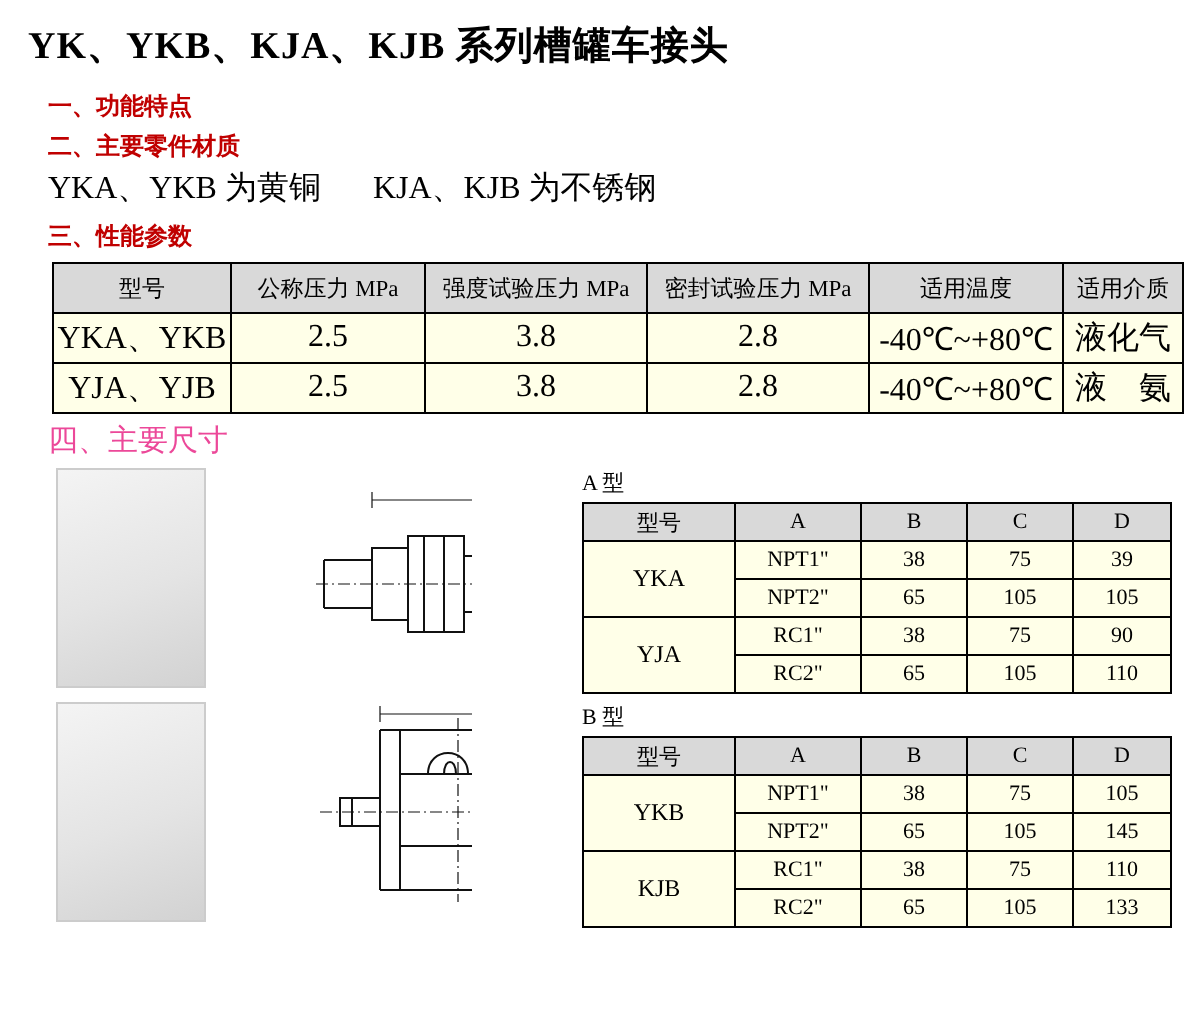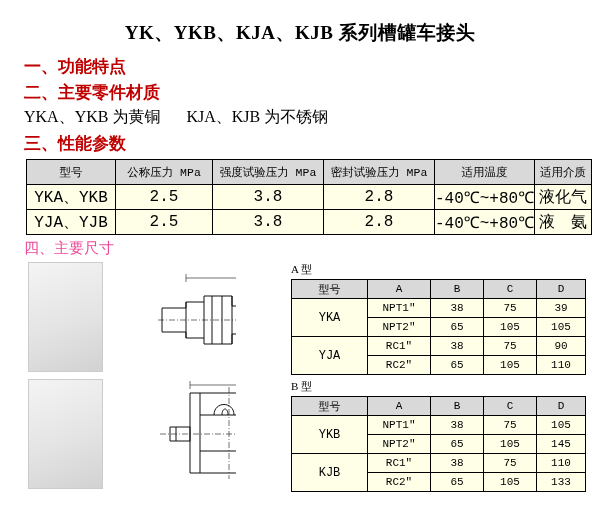--- a/index.html
+++ b/index.html
@@ -16,32 +16,32 @@
     position: relative;
   }
   .page {
     width: 600px;
     height: 516px;
     position: relative;
     box-sizing: border-box;
     padding: 0 14px;
   }
   .title {
-    text-align: center;
+    text-align: left;
     font-size: 19px;
     font-weight: bold;
     letter-spacing: 0.5px;
-    padding-top: 20px;
+    padding-top: 10px;
     padding-bottom: 6px;
     font-family: "Liberation Serif", serif;
   }
   .section-head {
     color: #c00000;
     font-weight: bold;
-    font-size: 17px;
+    font-size: 12px;
     margin: 3px 0 1px 10px;
     font-family: "Liberation Serif", serif;
   }
   .para {
     font-size: 12px;
     line-height: 1.5;
     margin: 0 4px 0 4px;
     text-indent: 24px;
     font-family: "Liberation Serif", serif;
   }
@@ -53,21 +53,21 @@
   }
   .matline .gap {
     display: inline-block;
     width: 26px;
   }
 
   
   table.grid {
     border-collapse: collapse;
     font-size: 11px;
-    font-family: Liberation Mono, monospace;
+    font-family: Liberation Serif, serif;
   }
   table.grid td, table.grid th {
     border: 1px solid #000000;
     text-align: center;
     font-weight: normal;
     padding: 0;
   }
   .perf-wrap {
     margin: 4px 0 0 12px;
   }

